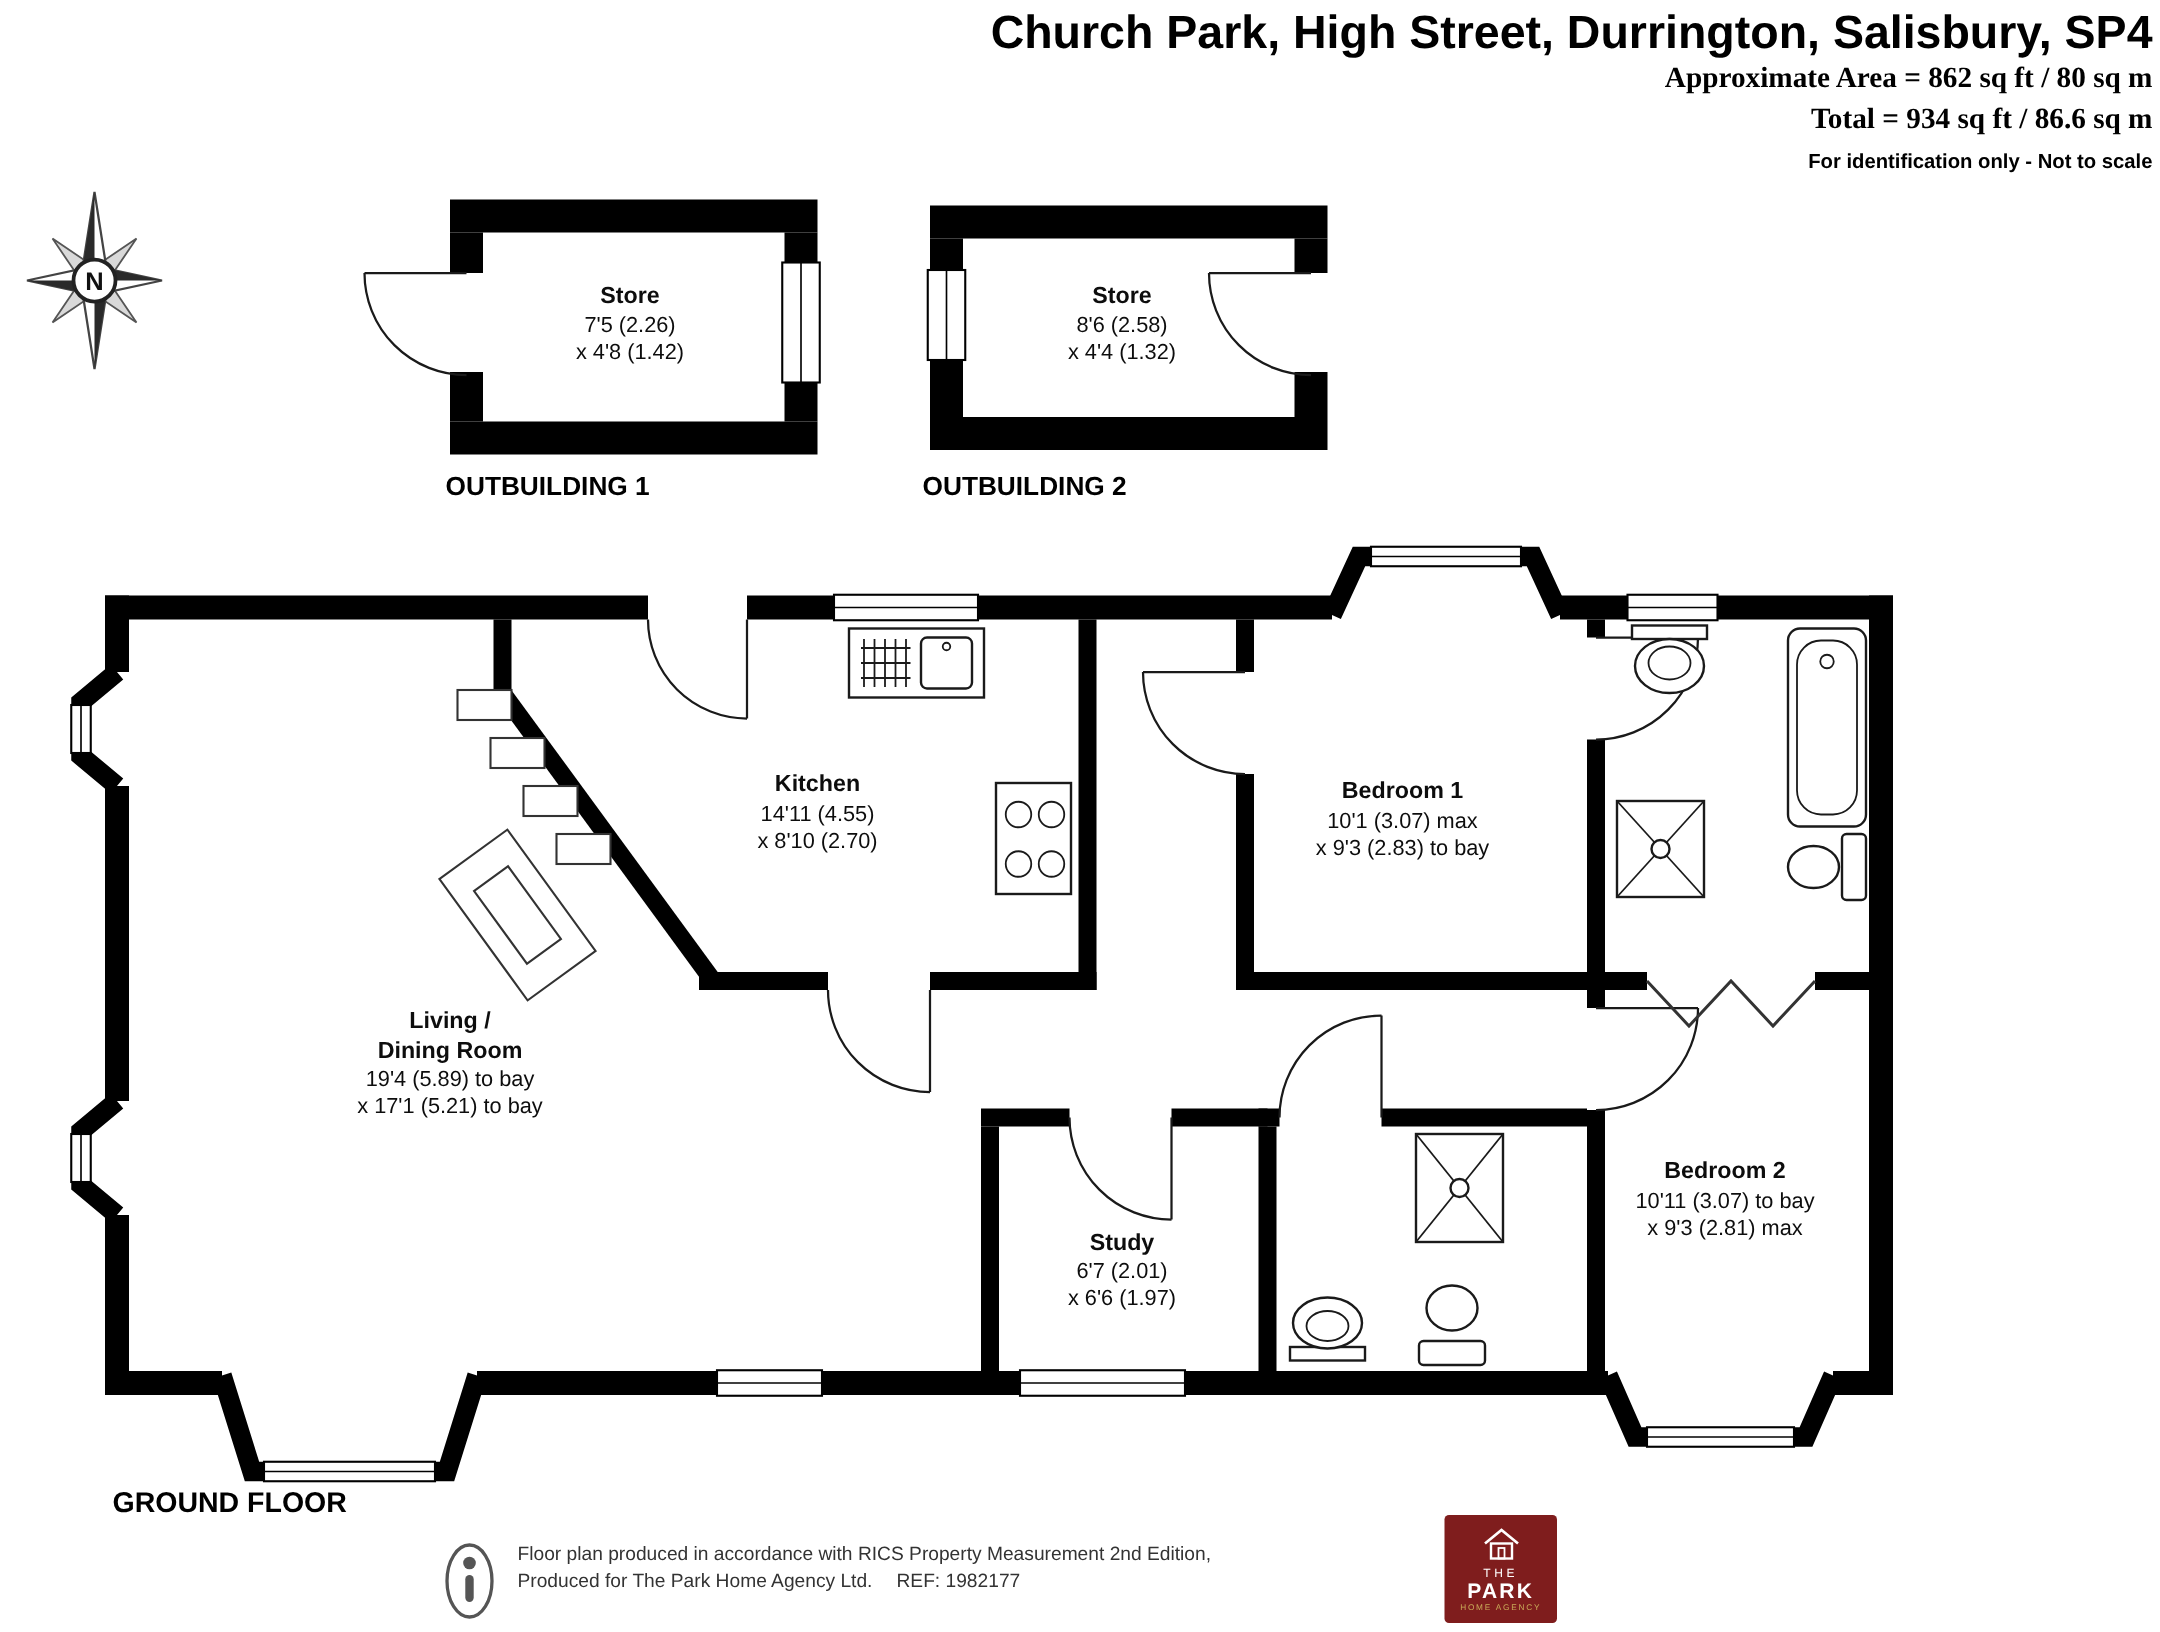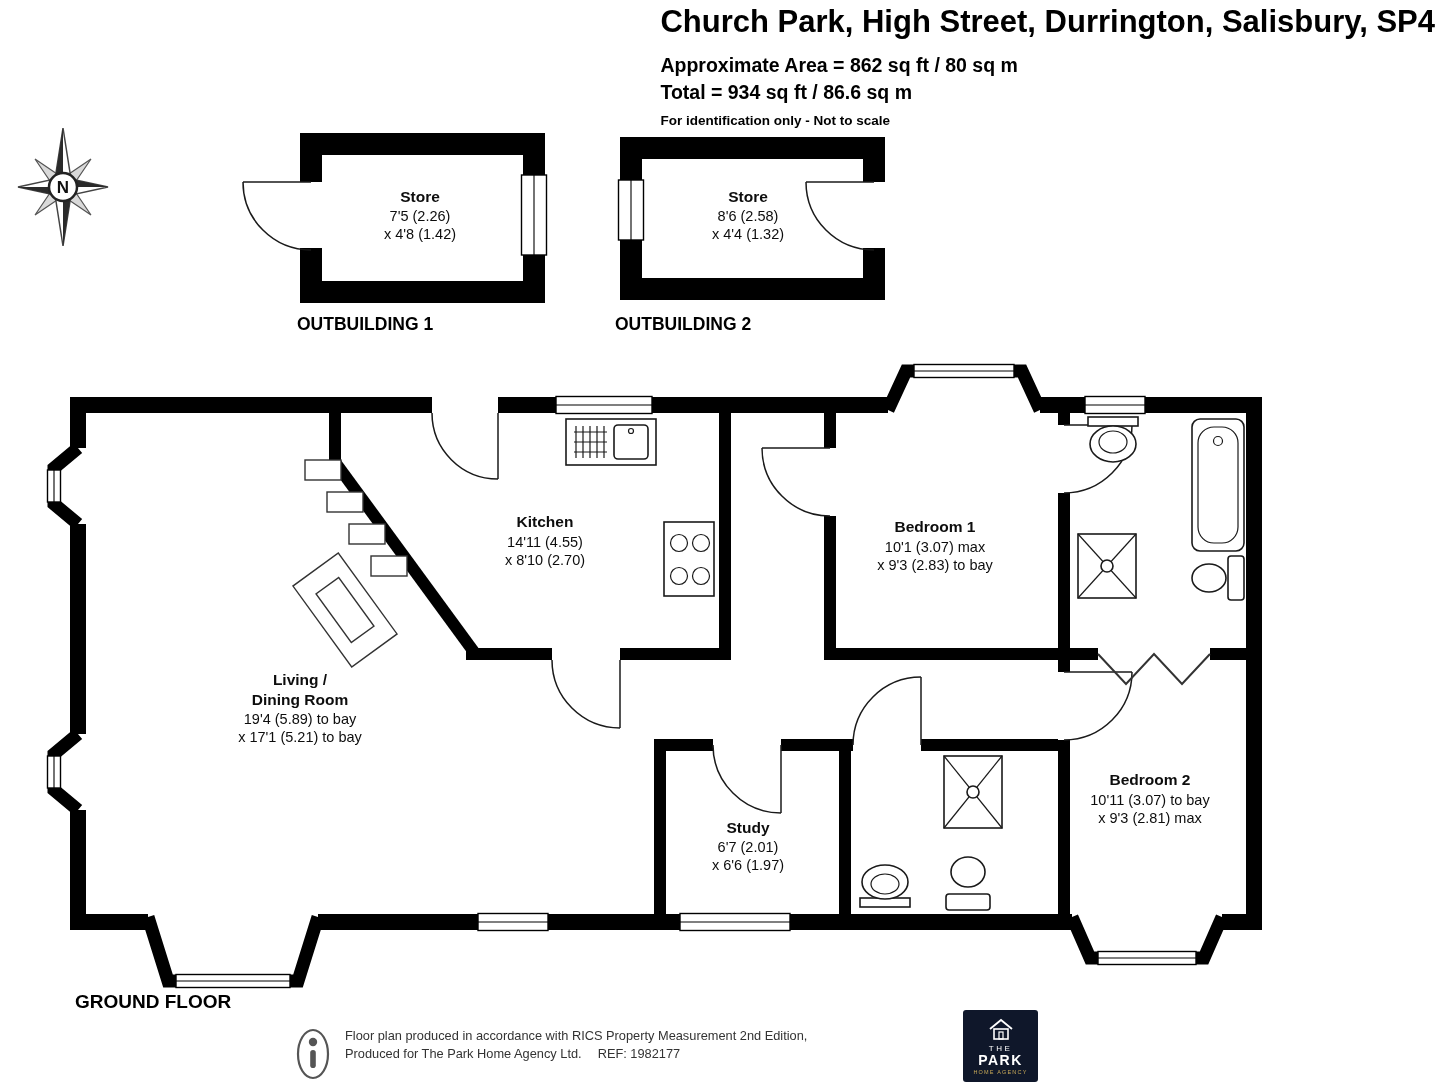--- a/index.html
+++ b/index.html
@@ -1,30 +1,30 @@
 <!DOCTYPE html>
 <html><head>
 <meta charset="utf-8">
 <style>
   html,body{margin:0;padding:0;background:#fff;}
   .page{position:relative;width:1440px;height:1088px;background:#ffffff;overflow:hidden;
         font-family:"Liberation Sans",sans-serif;color:#000;}
   svg.plan{position:absolute;left:0;top:0;}
 
   
-  .header{position:absolute;top:4px;right:5px;text-align:left;}
+  .header{position:absolute;top:4px;right:5px;text-align:right;}
   .header .title{font-size:31px;font-weight:bold;line-height:35px;}
-  .header .areas{margin-top:13px;font-size:19.5px;font-weight:bold;line-height:27px;}
+  .header .areas{font-size:19.5px;font-weight:bold;line-height:27px;font-family:Liberation Serif, serif;}
   .header .disclaimer{margin-top:7px;font-size:13.5px;font-weight:bold;}
 
   
   .footer{position:absolute;left:294px;top:1027px;display:flex;align-items:flex-start;gap:13px;color:#333;}
   .footer .lines{font-size:12.8px;line-height:17.5px;}
   .copyright{margin-left:16px;}
-  .logo{position:absolute;left:963px;top:1010px;width:75px;height:72px;background:#0f172a;border-radius:3px;
+  .logo{position:absolute;left:963px;top:1010px;width:75px;height:72px;background:#7f1d1d;border-radius:3px;
         display:flex;flex-direction:column;align-items:center;justify-content:center;color:#fff;}
   .logo .l1{font-size:8px;letter-spacing:2.5px;margin-top:3px;}
   .logo .l2{font-size:14px;font-weight:bold;letter-spacing:1.5px;line-height:14px;}
   .logo .l3{font-size:5.5px;letter-spacing:1.2px;color:#c8a958;margin-top:2px;}
 
   
   .wall{fill:#000;}
   .bay{fill:none;stroke:#000;stroke-width:13;stroke-linejoin:miter;}
   .diag{stroke:#000;stroke-width:12;}
   .win{fill:#fff;stroke:#000;stroke-width:1.4;}

